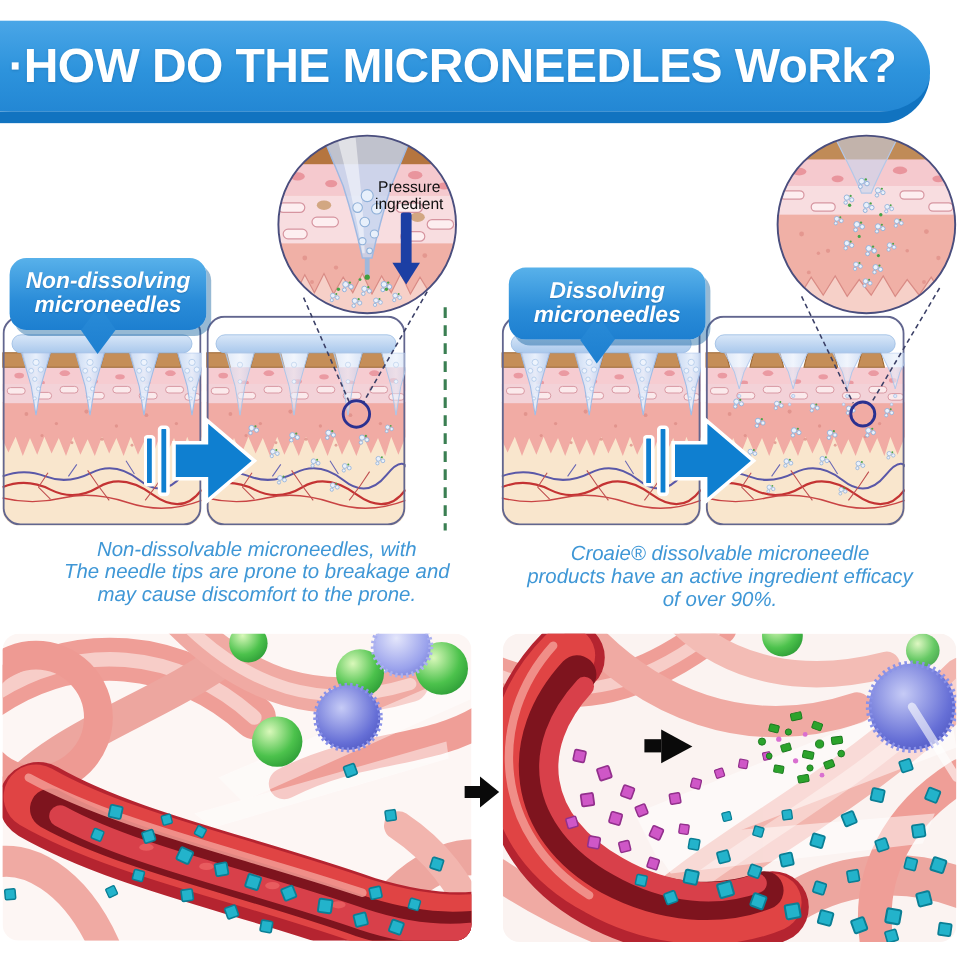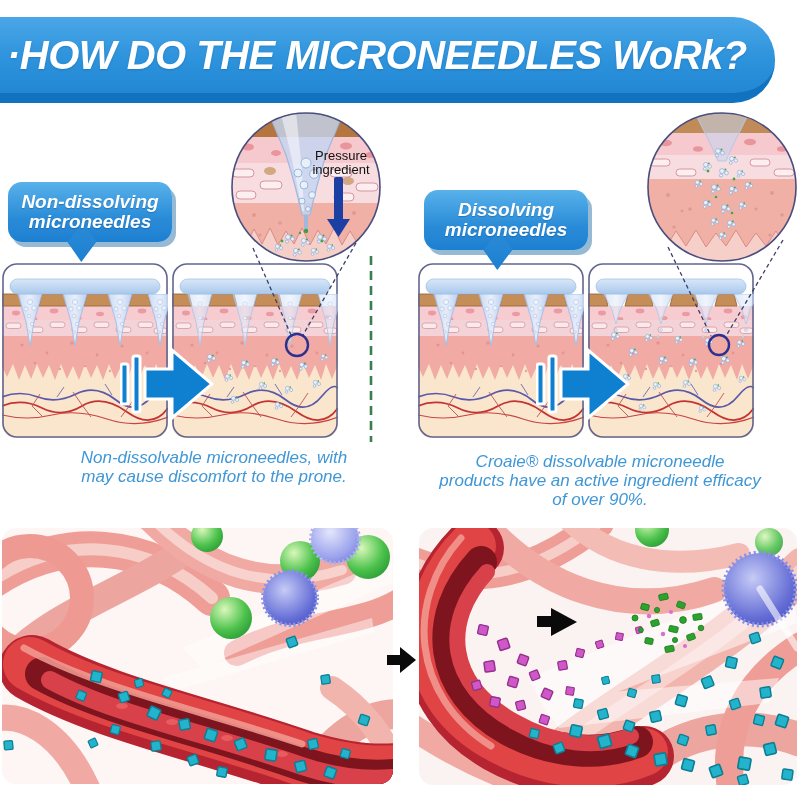--- a/index.html
+++ b/index.html
@@ -6,29 +6,29 @@
   #canvas{position:relative;width:800px;height:800px;background:#ffffff;overflow:hidden;
           font-family:"Liberation Sans",sans-serif;}
 
   
   .banner-shadow{position:absolute;left:0;top:23px;width:781px;height:82px;
 ial      background:var(--banner-shadow,#0d6cb2);border-radius:0 44px 44px 0;}
   .banner{position:absolute;left:0;top:17px;width:775px;height:76px;
       background:linear-gradient(180deg,#4aa6e7 0%,var(--banner-blue,#2d93dc) 55%,#2387d4 100%);
       border-bottom:10px solid #1173c0;border-radius:0 42px 42px 0;
       display:flex;align-items:center;}
-  .banner span{color:#fff;font-size:40px;font-weight:700;font-style:italic;
+  .banner span{color:#fff;font-size:40px;font-weight:700;
       letter-spacing:-.5px;white-space:nowrap;padding-left:7px;
       text-shadow:0 1px 2px rgba(0,60,110,.25);}
 
   
   .bubble{position:absolute;width:164px;height:60px;border-radius:14px;z-index:6;
       background:linear-gradient(180deg,#58b1ea 0%,#2a8cd8 60%,#1d7fd0 100%);
       box-shadow:4px 5px 0 rgba(23,100,160,.45);
-      display:flex;flex-direction:column;justify-content:center;align-items:center;}
+      display:flex;flex-direction:column;justify-content:center;align-items:center;margin-top:33px;}
   .bubble:after{content:"";position:absolute;left:62px;top:48px;width:24px;height:24px;
       background:linear-gradient(135deg,#2a8cd8,#1d7fd0);transform:rotate(55deg) skew(18deg);}
   .bubble .l{position:relative;z-index:1;color:#fff;font-weight:700;font-style:italic;
       font-size:19px;line-height:20px;text-shadow:0 1px 1px rgba(0,50,100,.3);}
   #bubble-left{left:8px;top:182px;}
   #bubble-right{left:424px;top:190px;}
 
   
   .panel{position:absolute;top:263px;width:166px;height:175px;z-index:1;}
   #panelA{left:2px;} #panelB{left:172px;} #panelC{left:418px;} #panelD{left:588px;}
@@ -448,20 +448,21 @@
       <line x1="668" y1="247" x2="711" y2="336"></line>
       <line x1="783" y1="240" x2="726" y2="336"></line>
     </g>
     <circle cx="297" cy="345" r="11" fill="none" stroke="#2b3190" stroke-width="2.4"></circle>
     <circle cx="719" cy="345" r="10" fill="none" stroke="#2b3190" stroke-width="2.4"></circle>
     <line x1="371" y1="256" x2="371" y2="442" stroke="#3a7f52" stroke-width="2.6" stroke-dasharray="9 6"></line>
   </svg>
 
   <div class="caption" id="caption-left">
     <span>Non-dissolvable microneedles, with</span>
+    <span>The needle tips are prone to breakage and</span>
     <span>may cause discomfort to the prone.</span>
   </div>
   <div class="caption" id="caption-right">
     <span>Croaie® dissolvable microneedle</span>
     <span>products have an active ingredient efficacy</span>
     <span>of over 90%.</span>
   </div>
 
   <div class="bio" id="bio-left">
     <svg width="391" height="256" viewBox="0 0 391 256">

